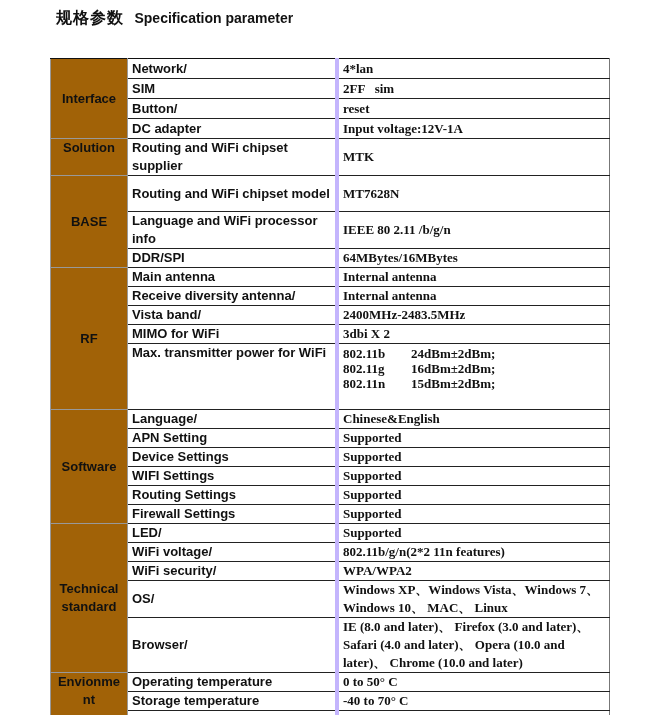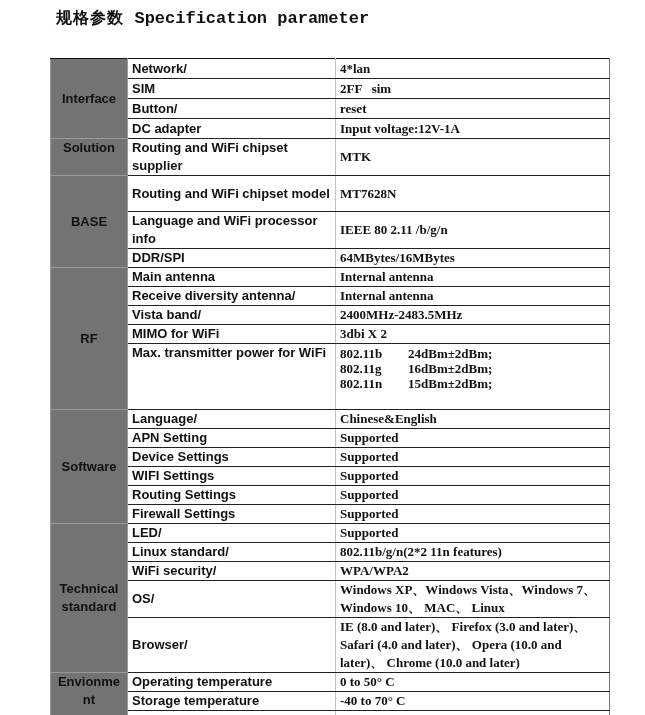--- a/index.html
+++ b/index.html
@@ -1,23 +1,23 @@
 <!DOCTYPE html>
 <html><head>
 <meta charset="utf-8">
 <style>
   html, body { margin:0; padding:0; background:#ffffff; }
   body { width:645px; height:715px; position:relative; overflow:hidden; font-family:"Liberation Sans", sans-serif; color:#111; }
   .title { position:absolute; left:56px; top:8px; font-weight:bold; white-space:nowrap; }
   .title .cn { font-size:16px; font-family:"DejaVu Sans", sans-serif; letter-spacing:1px; }
-  .title .en { font-size:17px; margin-left:6px;font-family:Liberation Mono, monospace; }
+  .title .en { font-size:14px; margin-left:6px; }
   table.spec { position:absolute; left:50px; top:58px; width:560px; border-collapse:collapse; font-size:13px; font-weight:bold; line-height:18px; }
   table.spec td { border:1px solid #222; padding:0 4px; vertical-align:middle; }
-  table.spec td.cat { background:#737373; text-align:center; width:68px; border-left:1px solid #999; border-color:#999; border-right:1px solid #999; }
-  table.spec td.name { width:199px; border-left:1px solid #999; border-right:1px solid #c4b5fd;margin-top:19px; }
+  table.spec td.cat { background:#a16207; text-align:center; width:68px; border-left:1px solid #999; border-color:#999; border-right:1px solid #999; }
+  table.spec td.name { width:199px; border-left:1px solid #999; border-right:4px solid #c4b5fd;margin-top:19px; }
   table.spec td.val { border-right:1.5px solid #777;font-family:Liberation Serif, serif; }
   table.spec tr.grp-start td { border-top:1.5px solid #111; }
   .pw { display:block; white-space:pre; }
   .pw span { display:inline-block; }
   .pw .std { width:68px; }
 </style>
 </head>
 <body>
 
 <div class="title">
@@ -117,21 +117,21 @@
       <td class="name">Firewall Settings</td>
       <td class="val">Supported</td>
     </tr>
 
     <tr class="grp-start" style="height:18px">
       <td class="cat" rowspan="5" style="line-height:18px">Technical standard</td>
       <td class="name">LED/</td>
       <td class="val">Supported</td>
     </tr>
     <tr style="height:18px">
-      <td class="name">Linux standard/</td>
+      <td class="name">WiFi voltage/</td>
       <td class="val">802.11b/g/n(2*2 11n features)</td>
     </tr>
     <tr style="height:18px">
       <td class="name">WiFi security/</td>
       <td class="val">WPA/WPA2</td>
     </tr>
     <tr style="height:36px">
       <td class="name">OS/</td>
       <td class="val">Windows XP、Windows Vista、Windows 7、Windows 10、 MAC、 Linux</td>
     </tr>

